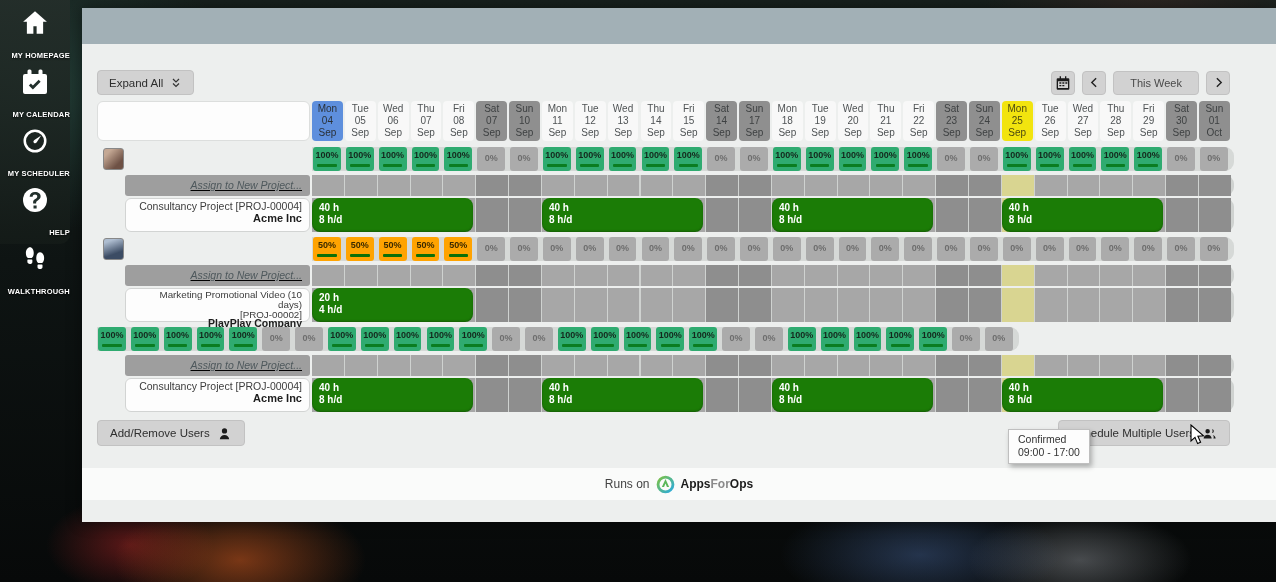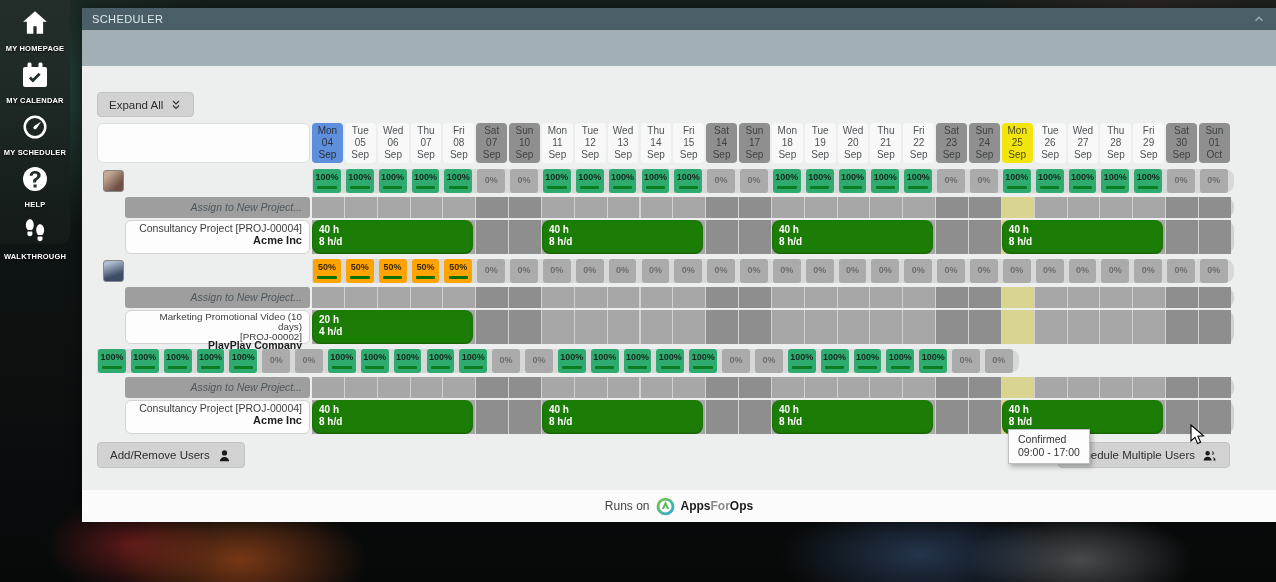--- a/index.html
+++ b/index.html
@@ -19,21 +19,21 @@
   }
 
   
   .sidebar { position:absolute; left:0; top:0; width:70px; height:244px;
     background:linear-gradient(180deg, rgba(36,46,42,.92), rgba(20,27,24,.88));
     border-radius:0 0 10px 0; padding-top:5px; z-index:3; }
   .sb-item { width:100%; text-align:center; padding:3px 0 4px; cursor:pointer; }
   .sb-icon { display:inline-block; width:30px; height:30px; }
   .sb-icon svg { width:30px; height:30px; fill:#fff; }
   .sb-label { font-size:7.5px; font-weight:bold; color:#fff; letter-spacing:.2px;
-    text-shadow:0 1px 2px rgba(0,0,0,.8); margin-top:2px; white-space:nowrap; }
+    text-shadow:0 1px 2px rgba(0,0,0,.8); margin-top:9px; white-space:nowrap;text-align:right; }
 
   
   .window { position:absolute; left:82px; top:8px; width:1194px; height:514px;
     background:#edefee; z-index:2; box-shadow:0 0 14px rgba(0,0,0,.45); }
   .titlebar { height:22px; background:#4a5f68; color:#e3e8ea; font-size:11px;
     display:flex; align-items:center; padding:0 10px; letter-spacing:.4px; }
   .titlebar .grow { flex:1; }
   .titlebar svg { width:14px; height:14px; stroke:#cfd8dc; stroke-width:2.2; fill:none; opacity:.65; }
   .band { height:36px; background:#a2b0b6; }
   .content { position:relative; height:424px; }
@@ -84,21 +84,21 @@
   .proj-box .co { font-weight:bold; color:#1d1d1d; font-size:11px; }
   .proj-box.three { font-size:9.8px; line-height:9.8px; padding-top:1px; }
   .proj-box.three .co { font-size:10.5px; }
 
   .grid { position:relative; border-radius:0 9px 9px 0; }
   .pct-grid { width:922px; height:24px; margin-top:1px; background:#d6d9d7; }
   .asg-grid { width:922px; height:21px; background:#cfd2d0; }
   .prj-grid { width:922px; height:34px; background:#cfd2d0; }
   .row + .row { margin-top:2px; }
   .user-head { height:27px; }
-  .asg-row { height:21px; }
+  .asg-row { height:21px;text-decoration:underline; }
   .prj-row { height:34px; }
 
   .pct { position:absolute; top:0; height:24px; border-radius:3px; font-size:9px; font-weight:bold;
     text-align:center; padding-top:3px; }
   .pct.green { background:#2fab70; color:#14281d; }
   .pct.orange { background:#ffa301; color:#3a2a00; }
   .pct.gray { background:#ababab; color:#6d6d6d; padding-top:6px; }
   .pct .bar { position:absolute; left:15%; right:15%; bottom:4px; height:3px; border-radius:1px; background:#0a7d21; }
   .pct.orange .bar { background:#0c7008; }
 
@@ -145,37 +145,50 @@
             <circle cx="12" cy="12" r="9.6"></circle>
             <path d="M12 5.6c-2.5 0-4.2 1.5-4.3 3.8h2.4c.1-1.1.8-1.8 1.9-1.8s1.8.6 1.8 1.5c0 .9-.4 1.3-1.6 2.1-1.3.8-1.8 1.6-1.7 2.9v.6h2.4v-.5c0-.9.3-1.3 1.6-2.1 1.3-.9 2-1.8 2-3.1 0-2-1.8-3.4-4.5-3.4zM10.8 16.4h2.5v2.4h-2.5z" fill="#22302c"></path>
           </svg></span><div class="sb-label">HELP</div></div>
       <div class="sb-item"><span class="sb-icon"><svg viewBox="0 0 24 24">
             <path d="M8 2.6c1.8 0 3 2 3 4.6 0 1.9-.6 3.4-1.6 4H6.3c-1-.6-1.6-2.1-1.6-4C4.7 4.6 6.2 2.6 8 2.6zM6.3 12.4h3.1c.3 0 .5.2.5.5v1.4c0 1-.9 1.8-2 1.8s-2-.8-2-1.8v-1.4c0-.3.2-.5.4-.5zM16 6.6c1.8 0 3.3 2 3.3 4.6 0 1.9-.6 3.4-1.6 4h-3.1c-1-.6-1.6-2.1-1.6-4 0-2.6 1.2-4.6 3-4.6zM14.5 16.4h3.1c.2 0 .4.2.4.5v1.4c0 1-.9 1.8-2 1.8s-2-.8-2-1.8v-1.4c0-.3.2-.5.5-.5z"></path>
           </svg></span><div class="sb-label">WALKTHROUGH</div></div>
     </div>
 </div>
 
 <div class="window">
-  <div class="titlebar">
-    <span>SCHEDULER</span>
-    <span class="grow"></span>
-    <svg viewBox="0 0 24 24">
-        <path d="M6 15l6-6 6 6"></path>
-      </svg>
-  </div>
   <div class="band"></div>
 
   <div class="content">
 
     <div class="toolbar">
       <div class="btn expand">
         <span>Expand All</span>
         <svg viewBox="0 0 24 24">
             <path d="M6 4l6 6 6-6M6 13l6 6 6-6"></path>
           </svg>
+      </div>
+      <div class="right-controls">
+        <div class="btn icon-btn cal">
+          <svg viewBox="0 0 24 24">
+              <path d="M4 5h16a1.5 1.5 0 0 1 1.5 1.5v14A1.5 1.5 0 0 1 20 22H4a1.5 1.5 0 0 1-1.5-1.5v-14A1.5 1.5 0 0 1 4 5zm.5 4.5v10h15v-10h-15zM7 2h2v4H7zM15 2h2v4h-2zM6.5 11h3v2h-3zm4.5 0h3v2h-3zm4.5 0h3v2h-3zm-9 4h3v2h-3zm4.5 0h3v2h-3z"></path>
+            </svg>
+        </div>
+        <div class="btn icon-btn">
+          <svg viewBox="0 0 24 24">
+              <path d="M15 4l-8 8 8 8"></path>
+            </svg>
+        </div>
+        <div class="btn this-week">
+          <span>This Week</span>
+        </div>
+        <div class="btn icon-btn">
+          <svg viewBox="0 0 24 24">
+              <path d="M9 4l8 8-8 8"></path>
+            </svg>
+        </div>
       </div>
     </div>
 
     <div class="datebar">
       <div class="corner"></div>
       <div class="day-grid" id="dayGrid">
           <div class="day selected" style="left: 0px; width: 30.85px;">
             <div>Mon</div>
             <div>04</div>
             <div>Sep</div>

